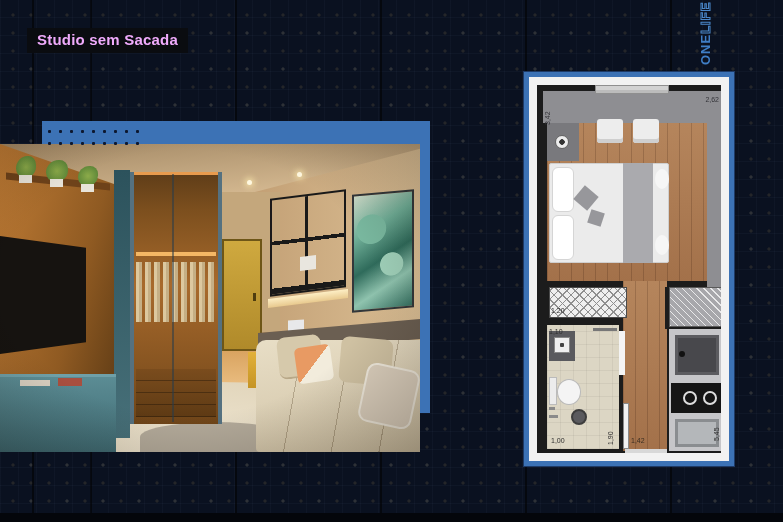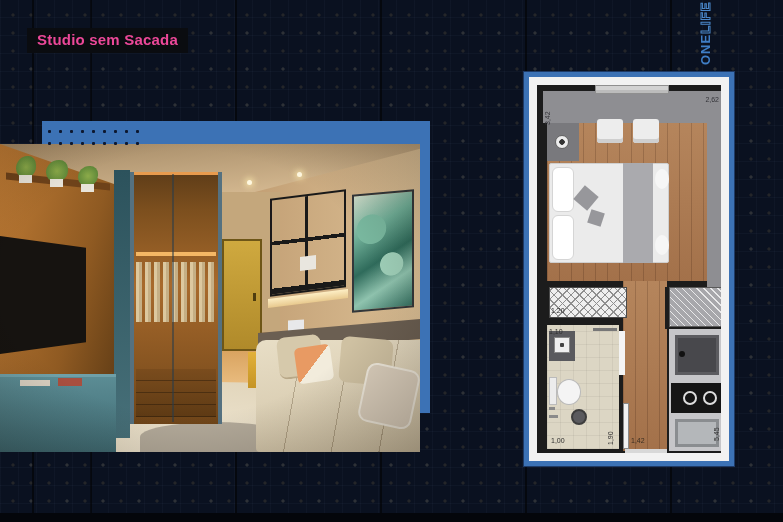--- a/index.html
+++ b/index.html
@@ -16,21 +16,21 @@
       repeating-linear-gradient(0deg, rgba(130,150,190,0.045) 0 1px, transparent 1px 18px),
       repeating-linear-gradient(90deg, rgba(130,150,190,0.045) 0 1px, transparent 1px 18px);
     background-size:auto, 18px 18px, 36px 36px, auto, auto;
     background-position:90px 0, 4px 6px, 13px 15px, 0 0, 0 0;
   }
   .bottom-bar { position:absolute; left:0; bottom:0; width:100%; height:9px; background:#04060b; }
 
   
   .title-chip {
     position:absolute; left:27px; top:28px; height:25px;
-    background:#0a0c10; color:#ec4899;
+    background:#0a0c10; color:#f0abfc;
     font-size:15px; font-weight:bold; letter-spacing:.2px;
     padding:3px 10px 0 10px;
   }
 
   
   .logo {
     position:absolute; left:698px; top:3px; width:22px; height:62px;
     writing-mode:vertical-rl; transform:rotate(180deg);
     font-weight:bold; font-size:13px; letter-spacing:1px; text-align:center;
   }

